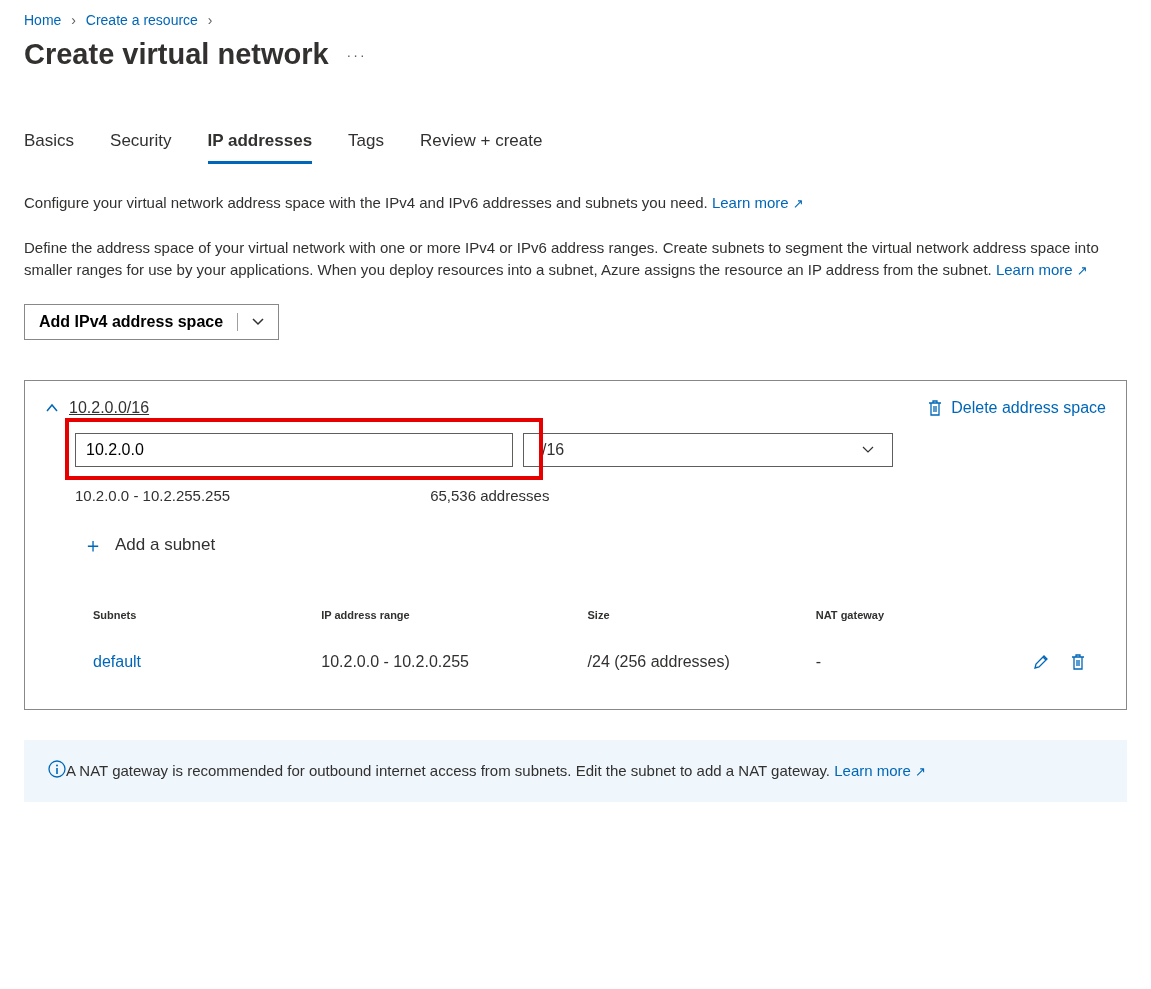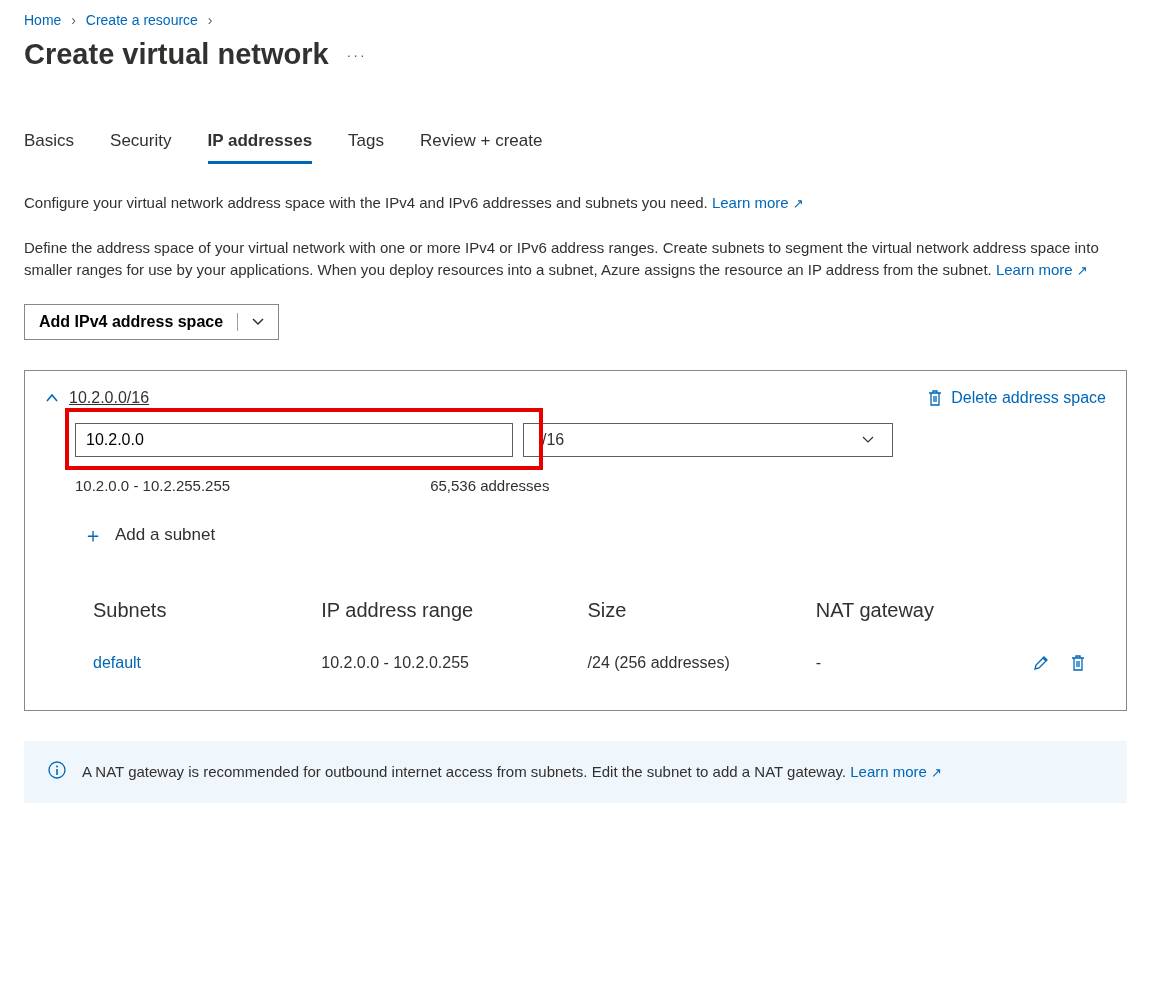--- a/index.html
+++ b/index.html
@@ -18,21 +18,21 @@
   
   .tabs { display: flex; gap: 36px; border-bottom: 0; margin-bottom: 28px; }
   .tab { font-size: 17px; padding-bottom: 10px; cursor: pointer; color: #323130; text-align: center; }
   .tab.active { font-weight: 600; border-bottom: 3px solid #0067b8; }
 
   
   .desc { font-size: 15px; line-height: 1.5; margin-bottom: 22px; max-width: 1100px; }
   .ext-icon { font-size: 13px; margin-left: 4px; }
 
   
-  .add-btn { border: 1px solid #8a8886; background: #fff; padding: 8px 14px; font-size: 16px; font-weight: 600; display: inline-flex; align-items: center; gap: 14px; cursor: pointer; margin-bottom: 30px; }
+  .add-btn { border: 1px solid #8a8886; background: #fff; padding: 8px 14px; font-size: 16px; font-weight: 600; display: inline-flex; align-items: center; gap: 14px; cursor: pointer; margin-bottom: 40px; }
   .add-btn .divider { border-left: 1px solid #a19f9d; height: 18px; }
   .chev-down { font-size: 12px; }
 
   
   .card { border: 1px solid #8a8886; padding: 18px 20px 24px 20px; margin-bottom: 30px; }
   .card-head { display: flex; justify-content: space-between; align-items: center; margin-bottom: 16px; }
   .card-head-left { display: flex; align-items: center; gap: 10px; }
   .chev-up { color: #0067b8; font-size: 14px; }
   .cidr-label { font-size: 16px; text-decoration: underline; }
   .delete-link { color: #0067b8; display: flex; align-items: center; gap: 8px; font-size: 16px; cursor: pointer; }
@@ -44,27 +44,27 @@
   .prefix-select { border: 1px solid #605e5c; padding: 7px 18px; font-size: 16px; width: 370px; display: flex; justify-content: space-between; align-items: center; cursor: pointer; }
 
   .range-row { display: flex; margin-left: 30px; margin-top: 20px; gap: 200px; font-size: 15px; }
 
   .add-subnet { margin-left: 38px; margin-top: 28px; display: flex; gap: 12px; align-items: center; font-size: 17px; cursor: pointer; }
   .plus { color: #0067b8; font-size: 20px; font-weight: 400; }
 
   
   .subnet-table { margin-left: 48px; margin-right: 20px; margin-top: 50px; }
   .subnet-head, .subnet-row { display: grid; grid-template-columns: 1.2fr 1.4fr 1.2fr 1fr 80px; align-items: center; }
-  .subnet-head { font-weight: 400; font-size: 20px; padding-bottom: 18px; }
+  .subnet-head { font-weight: 700; font-size: 11px; padding-bottom: 18px; }
   .subnet-row { font-size: 16px; padding: 14px 0; }
   .row-actions { display: flex; gap: 20px; justify-content: flex-end; }
   .icon-btn { color: #0067b8; cursor: pointer; }
 
   
-  .info-banner { background: #eff6fc; padding: 20px 24px; display: flex; gap: 16px; font-size: 15px; line-height: 1.5; }
+  .info-banner { background: #eff6fc; padding: 20px 24px; display: flex; font-size: 15px; line-height: 1.5; }
   .info-icon { color: #0067b8; flex-shrink: 0; }
 
   svg { display: block; }
 </style>
 </head>
 <body>
 
 
 
 

